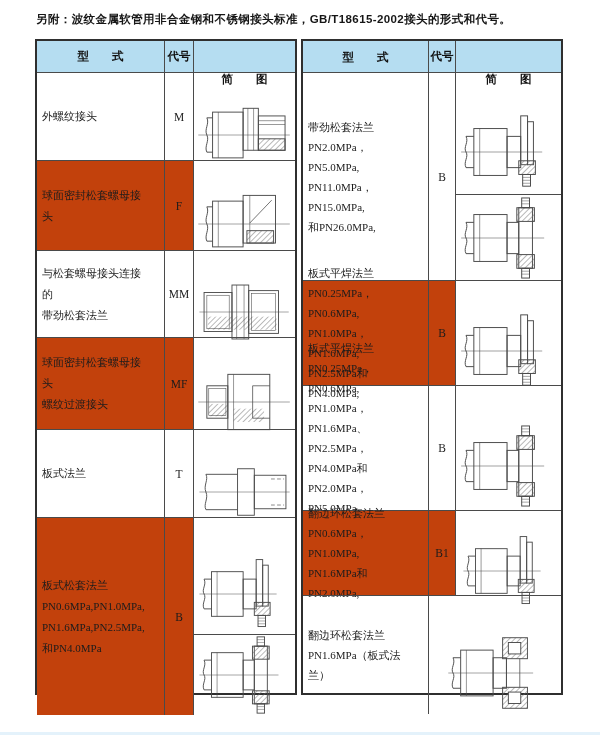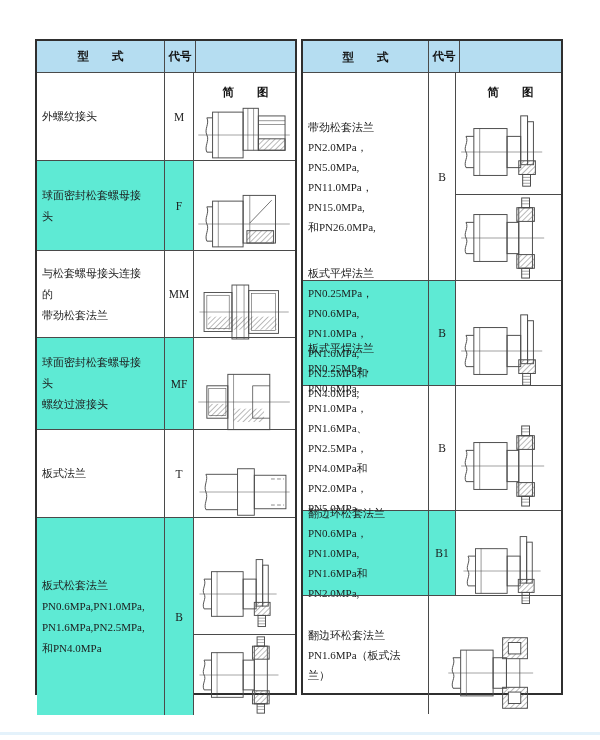--- a/index.html
+++ b/index.html
@@ -21,22 +21,22 @@
   .left .code{width:29px;}
   .right .type{width:126px;}
   .right .code{width:27px;}
   .diag{flex:1;justify-content:center;margin-top:36px;}
   .type{padding:2px 20px 2px 5px;font-size:11px;line-height:21px;white-space:pre-line;
         text-align:left;}
   .right .type{line-height:20px;}
   .code{justify-content:center;font-size:11.5px;}
   .hdrrow{height:31px;background:#b5ddf1;}
   .hdr{justify-content:center;font-weight:700;font-size:11.5px;color:#111;white-space:pre;
-       font-family:"Liberation Sans","DejaVu Sans",sans-serif;padding:15px;}
-  .hl{background:#5eead4;font-family:Liberation Serif, serif;}
+       font-family:"Liberation Sans","DejaVu Sans",sans-serif;padding:2px;}
+  .hl{background:#c2410c;font-family:Liberation Serif, serif;}
   .diag.split{flex-direction:column;padding:0;align-items:stretch;}
   .sub{flex:1;display:flex;align-items:center;justify-content:center;}
   .sub + .sub{border-top:1px solid #4a4a4a;}
   svg.fig{stroke:#4b4b4b;fill:none;stroke-width:1;display:block;}
   .defs{position:absolute;width:0;height:0;}
   .footstrip{position:absolute;left:0;top:732px;width:600px;height:3px;background:#e4f2fb;}
 </style>
 </head>
 <body>
 
@@ -142,20 +142,21 @@
       <rect x="60" y="6" width="26" height="22" fill="url(#hx)"></rect>
       <rect x="66" y="11" width="13" height="12" fill="#ffffff"></rect>
       <rect x="60" y="58" width="26" height="22" fill="url(#hx)"></rect>
       <rect x="66" y="63" width="13" height="12" fill="#ffffff"></rect>
       <path d="M64,28 V58 M78,28 V58" stroke-width="0.8"></path>
     </symbol>
   </defs>
 </svg>
 
 <div class="page">
+  <div class="title">另附：波纹金属软管用非合金钢和不锈钢接头标准，GB/T18615-2002接头的形式和代号。</div>
   <div class="footstrip"></div>
 
   <div class="tbl">
 
     <div class="half left">
       <div class="row hdrrow">
         <div class="cell type hdr">型　　式</div>
         <div class="cell code hdr">代号</div>
         <div class="cell diag hdr">简　　图</div>
       </div>

